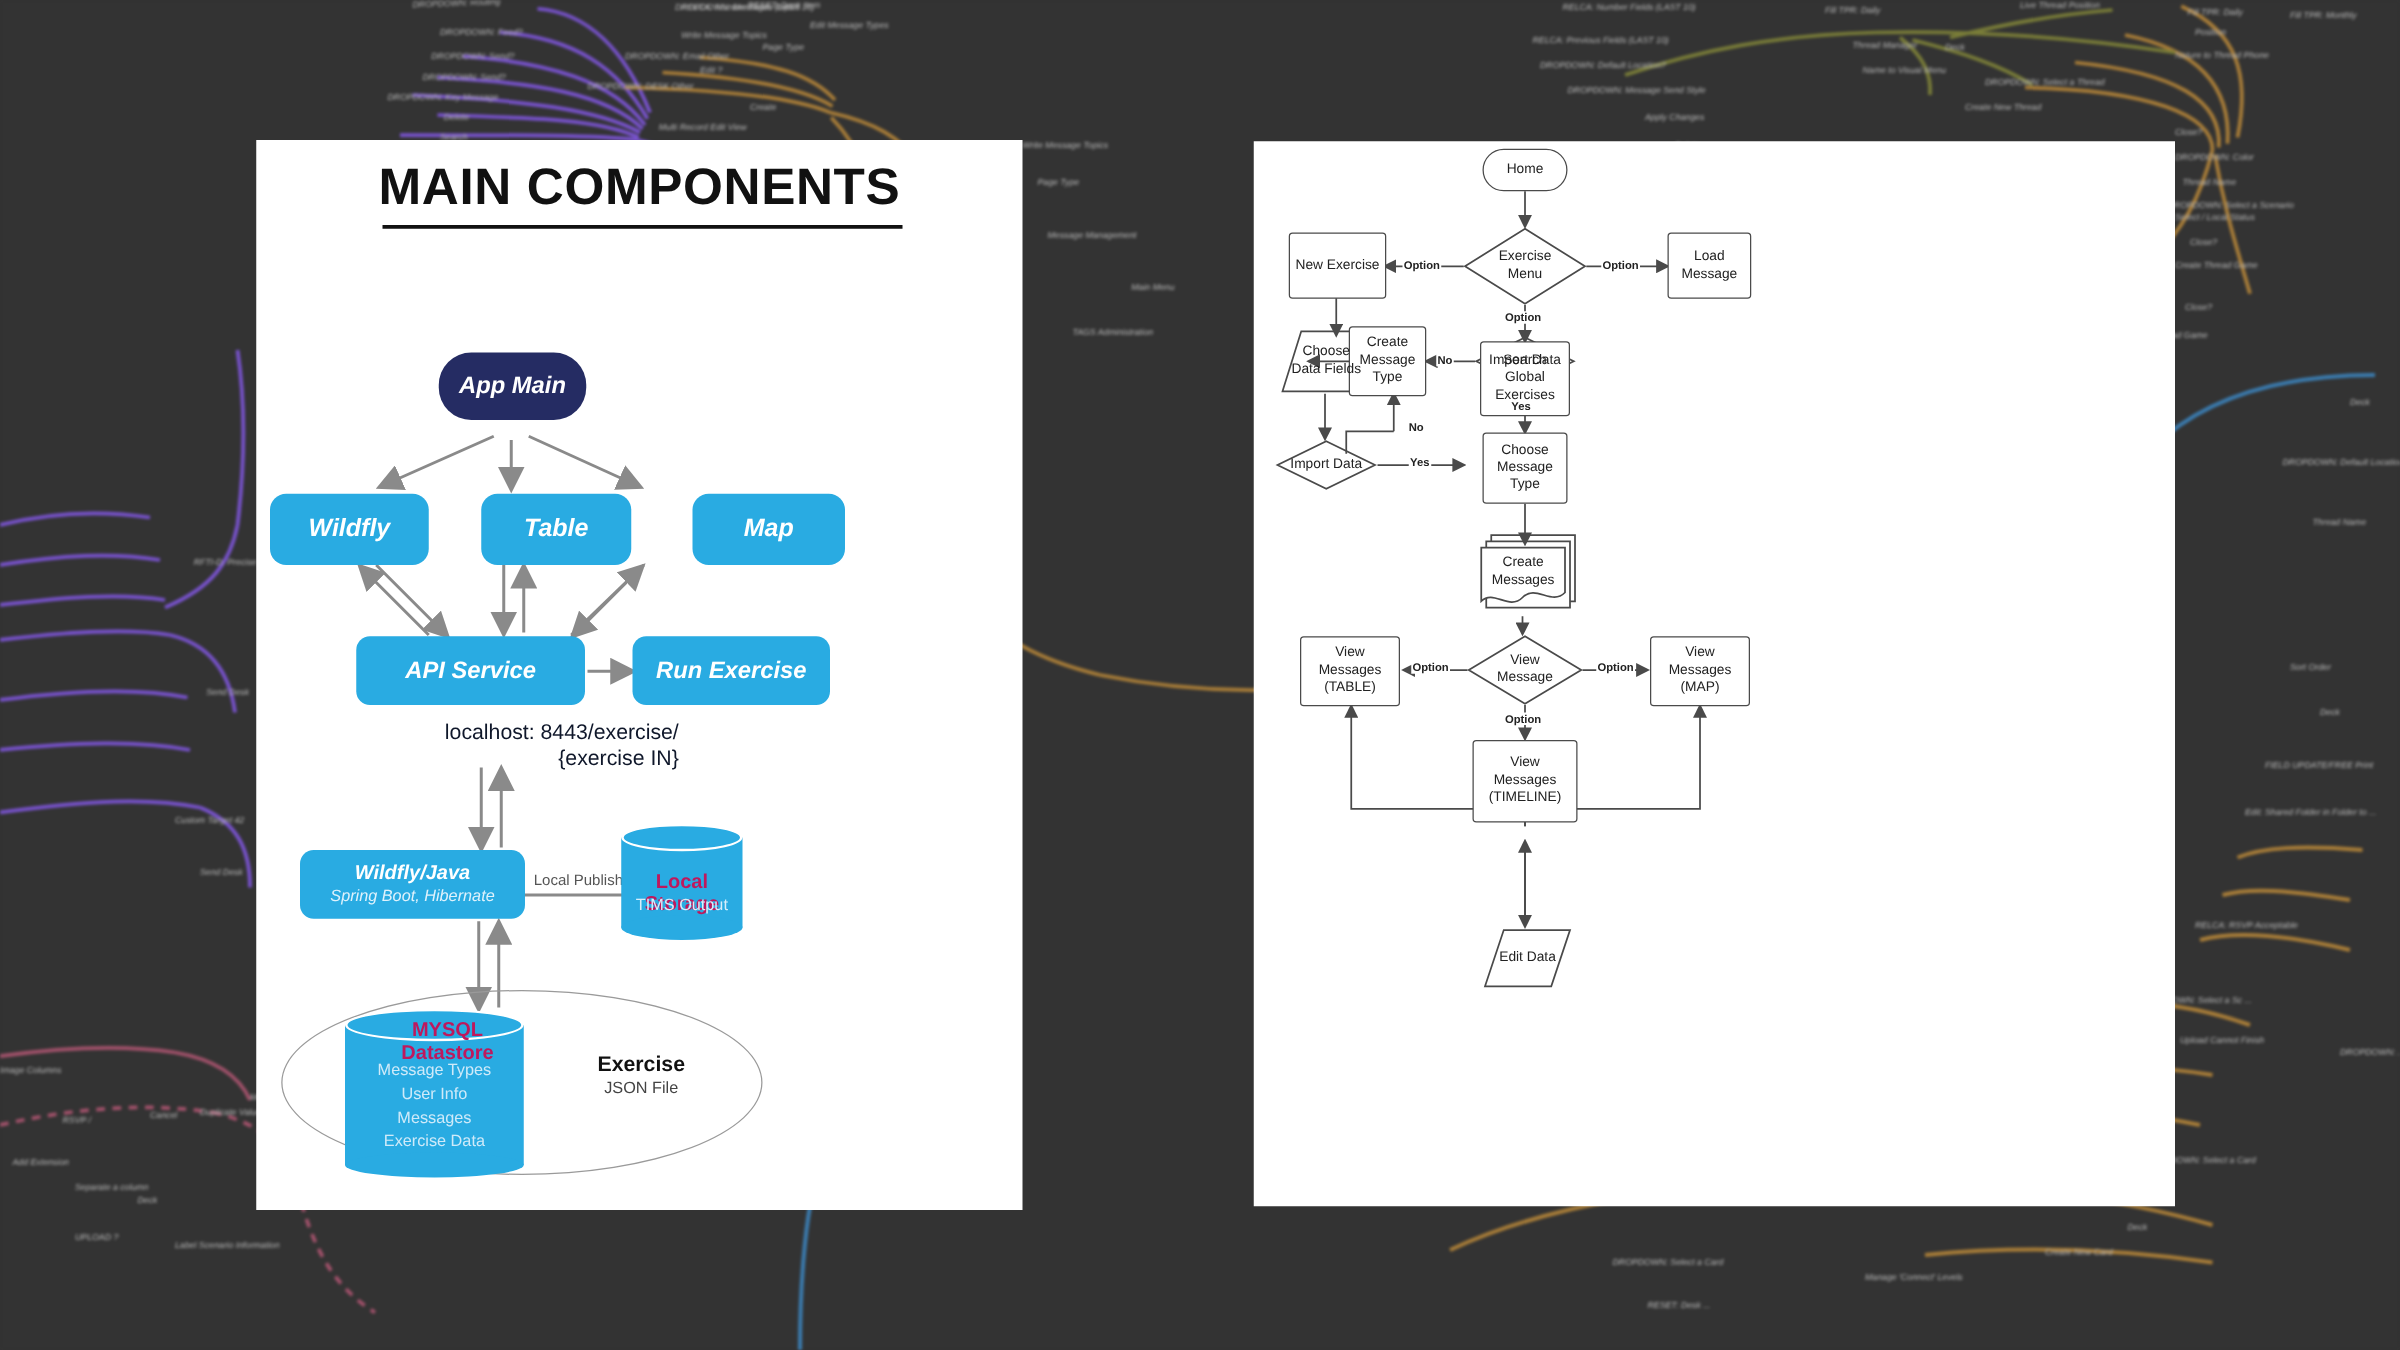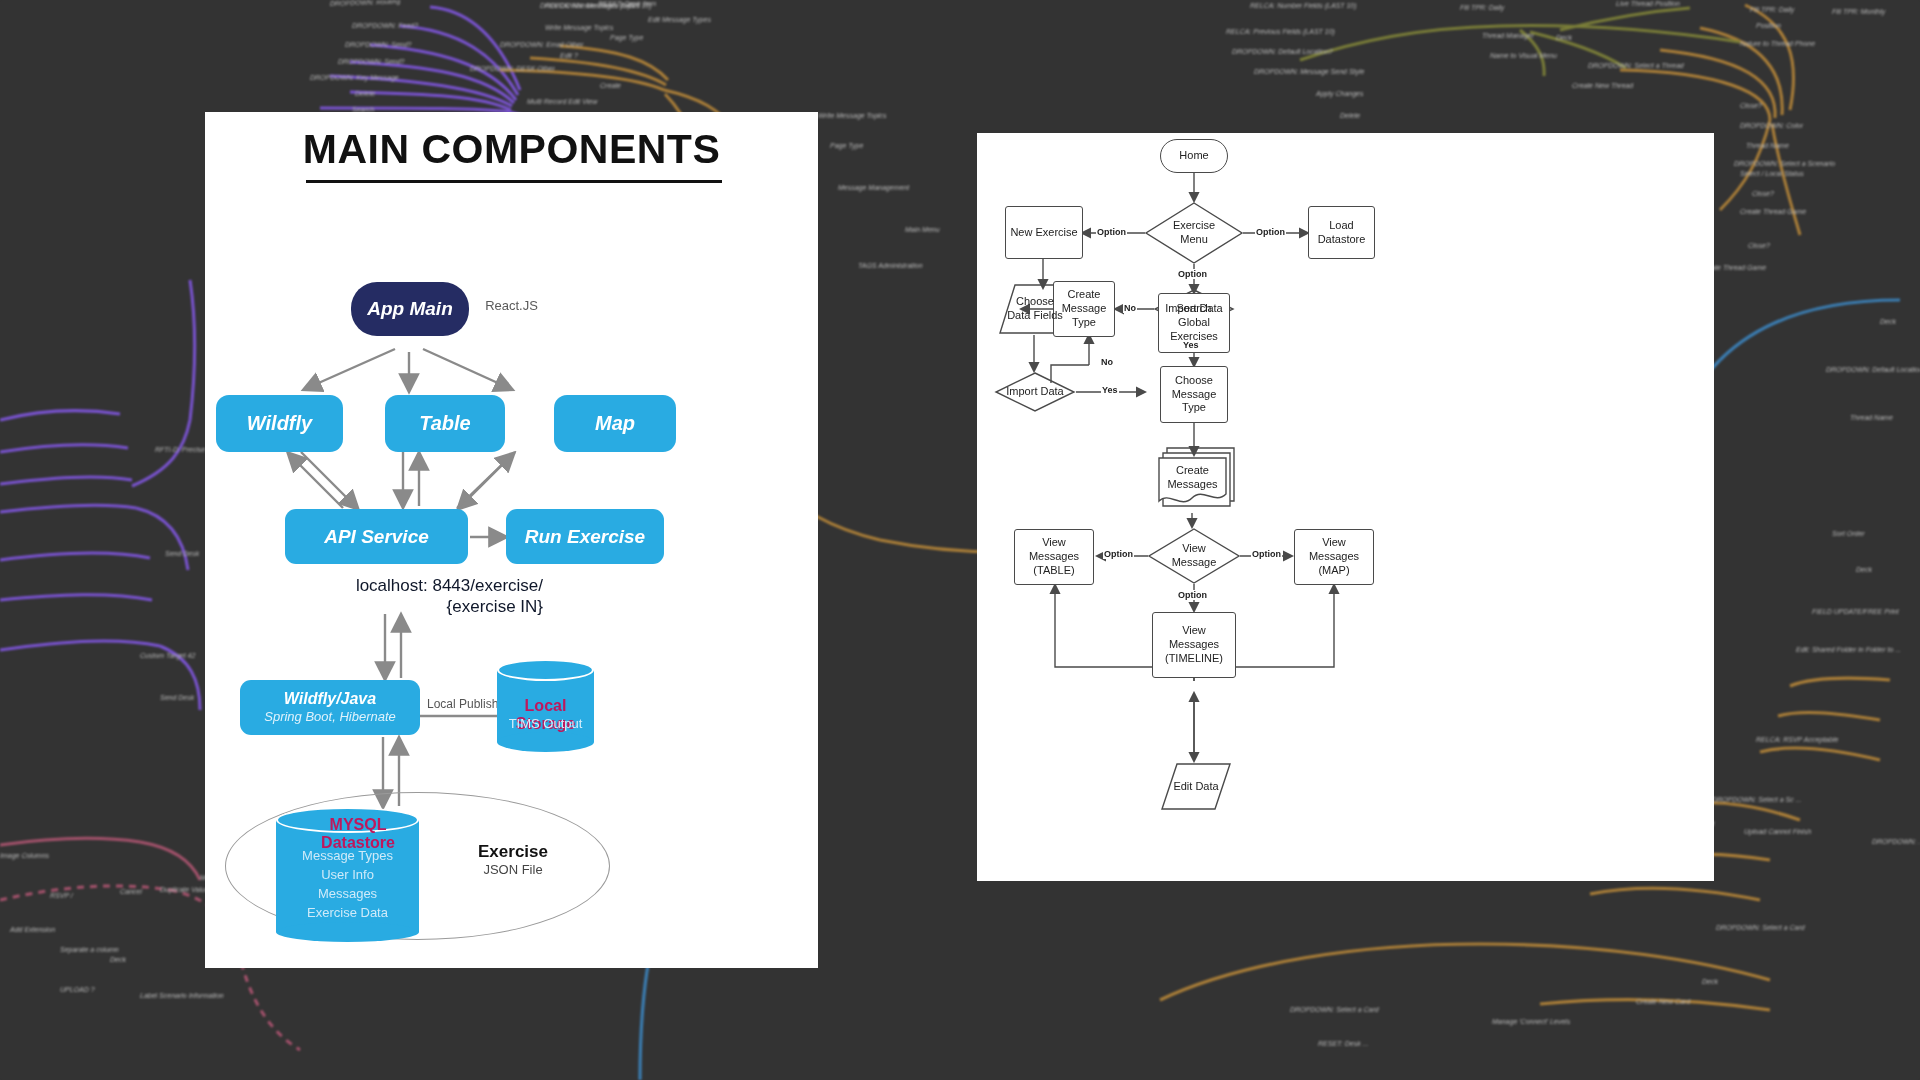--- a/index.html
+++ b/index.html
@@ -11,21 +11,21 @@
   #stage { position:relative; width:1920px; height:1080px; background:#333333; }
 
   
   #bg { position:absolute; inset:0; overflow:hidden; }
   #bg svg { position:absolute; left:0; top:0; filter:blur(1.1px); opacity:.85; }
   .bgtxt { font-size:7px; font-style:italic; font-family:"Liberation Sans",sans-serif; }
 
   
   .panel { position:absolute; background:#ffffff; }
   #panel-left  { left:205px; top:112px; width:613px; height:856px; }
-  #panel-right { left:977px; top:113px; width:737px; height:748px;margin-top:20px; }
+  #panel-right { left:1003px; top:113px; width:737px; height:852px; }
 
   
   #panel-left .title {
     position:absolute; left:0; right:0; top:14px;
     text-align:center; font-size:41px; font-weight:bold;
     letter-spacing:.5px; color:#111;
   }
   #panel-left .title-rule {
     position:absolute; left:101px; top:68px; width:416px; height:3px; background:#111;
   }
@@ -276,21 +276,20 @@
         <text x="1318" y="1046">RESET: Desk ...</text>
       </g>
     </svg>
   </div>
 
   <div class="panel" id="panel-left">
 
     <div class="title">MAIN COMPONENTS</div>
     <div class="title-rule"></div>
 
-    <div class="nodelbl" style="left:0;right:0;top:186px;text-align:center;">React.JS</div>
 
     <svg style="position:absolute;left:0;top:0;width:613px;height:856px;pointer-events:none;">
       <defs>
         <marker id="ah" markerWidth="9" markerHeight="9" refX="7" refY="4.5" orient="auto">
           <path d="M0,0 L9,4.5 L0,9 z" fill="#8a8a8a"></path>
         </marker>
       </defs>
       <g stroke="#8a8a8a" stroke-width="2.4" fill="none" marker-end="url(#ah)">
 
         <path d="M190 237 L 100 277"></path>
@@ -466,21 +465,21 @@
       <div class="dlabel" style="white-space:pre-line;">Exercise
 Menu</div>
     </div>
 
     <div class="fnode rect" style="left:28px;top:73px;width:78px;height:53px;">
       <span>New Exercise</span>
     </div>
 
     <div class="fnode rect" style="left:331px;top:73px;width:67px;height:53px;">
       <span style="white-space:pre-line;">Load
-Datastore</span>
+Message</span>
     </div>
 
     <div class="fnode rect" style="left:181px;top:160px;width:72px;height:60px;">
       <span style="white-space:pre-line;">Search
 Global
 Exercises</span>
     </div>
 
     <div class="diamond-wrap" style="left:178px;top:157px;width:78px;height:38px;">
       <div class="dlabel">Import Data</div>

